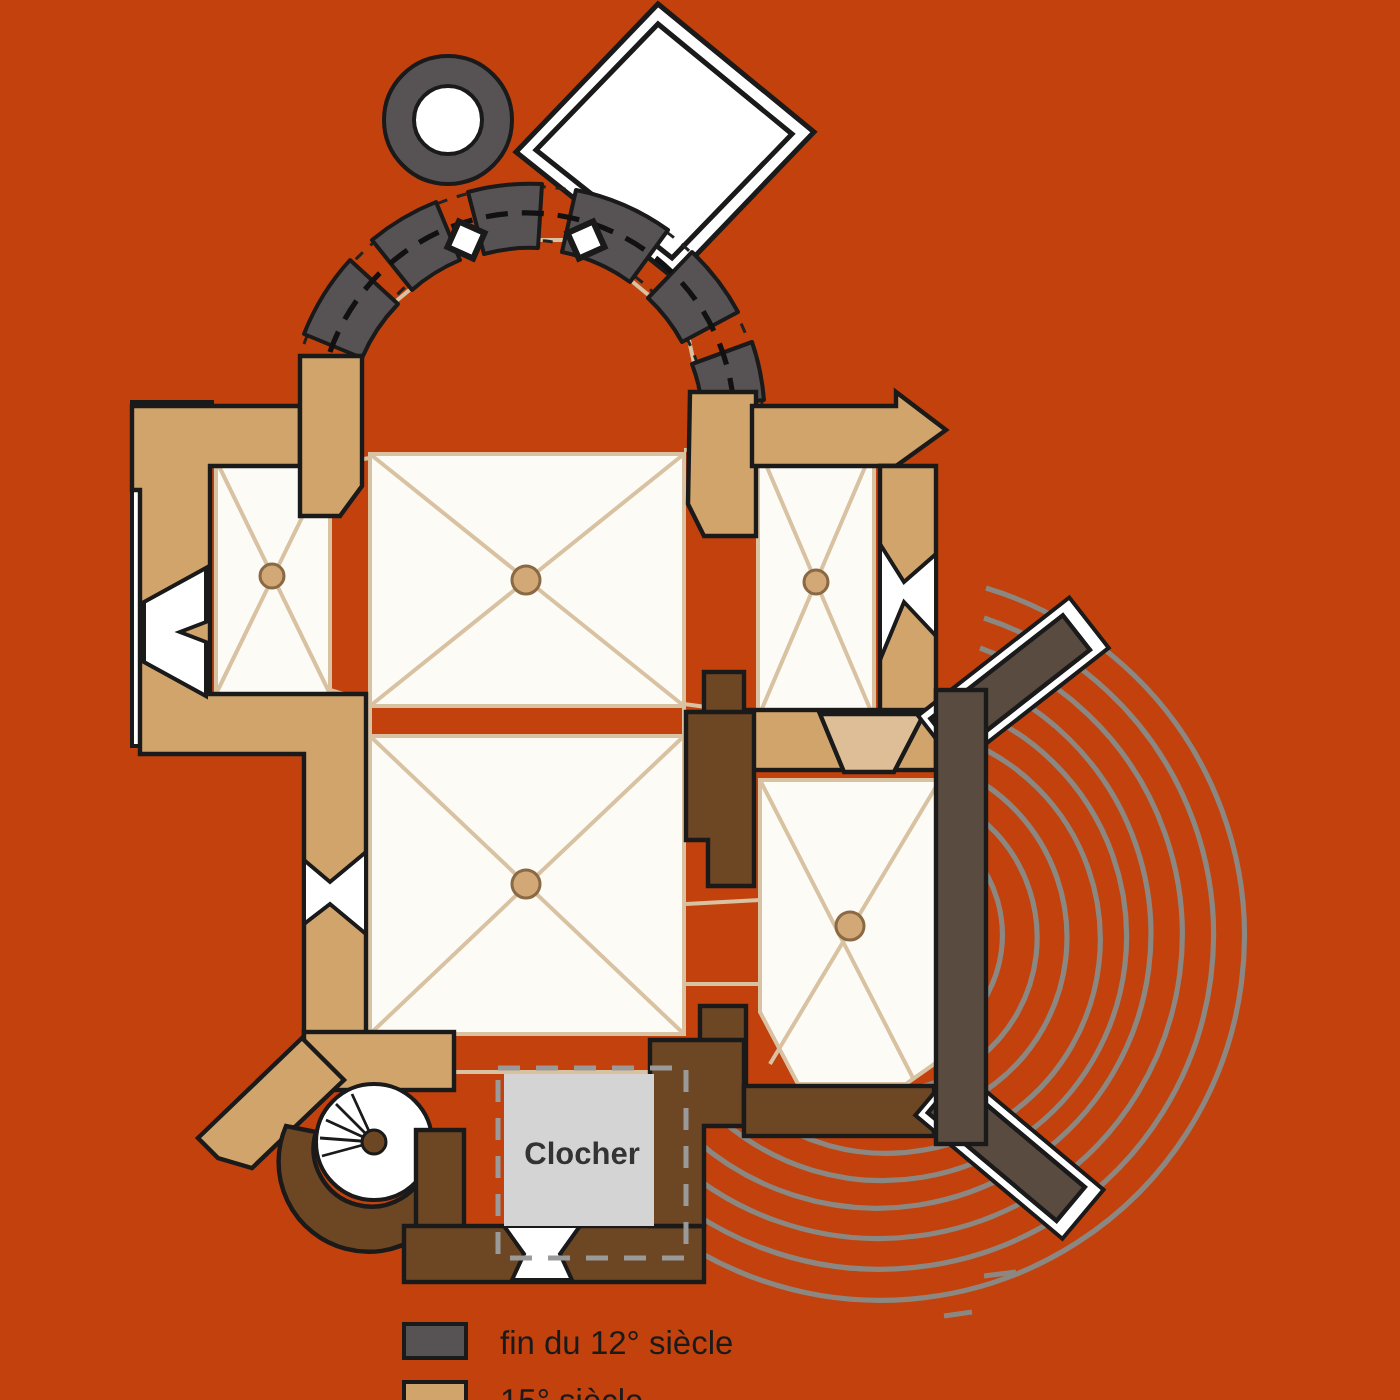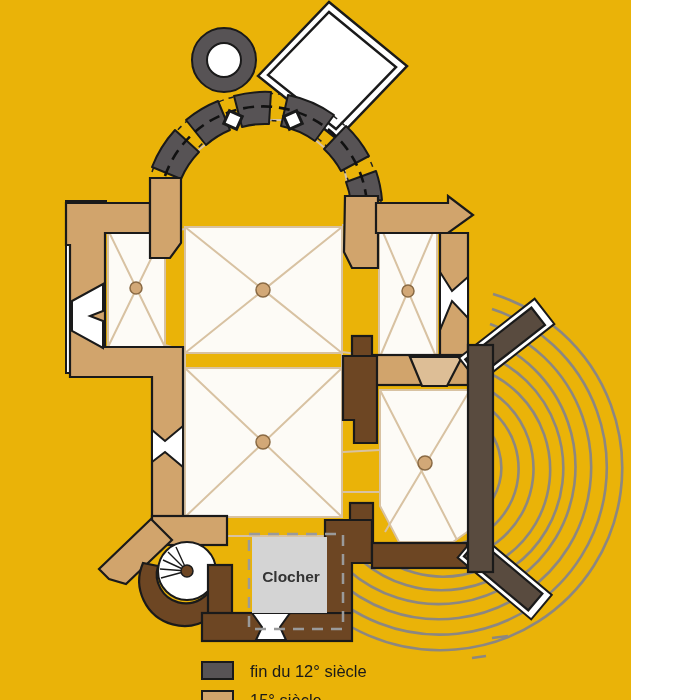--- a/index.html
+++ b/index.html
@@ -1,17 +1,17 @@
 <!DOCTYPE html>
 <html style="--tan: #D1A46C; --tan-light: #DDBE96; --brown: #6D4623; --gray12: #575355; --taupe: #594B3F; --arc: #8C8781; --bayline: #D8C2A2; --bayfill: #FDFBF6; --clocher-fill: #D4D4D4; --clocher-dash: #9A9A9A; --outline: #1A1A1A; --dot: #D2A877;"><head>
 <meta charset="utf-8">
 <style>
   html,body{margin:0;padding:0;background:#fff;width:700px;height:700px;overflow:hidden;
     font-family:"Liberation Sans", sans-serif;}
-  #stage{position:relative;width:631px;height:700px;background:#eab308;}
+  #stage{position:relative;width:700px;height:700px;background:#c2410c;}
   svg{display:block}
   .wall-stroke{stroke:var(--outline);stroke-width:2.2;stroke-linejoin:miter;}
   .tan{fill:var(--tan);}
   .tanlight{fill:var(--tan-light);}
   .brown{fill:var(--brown);}
   .gray12{fill:var(--gray12);}
   .taupe{fill:var(--taupe);}
   .bay{fill:var(--bayfill);stroke:var(--bayline);stroke-width:2;}
   .bayline{stroke:var(--bayline);stroke-width:2;fill:none;}
   .arcline{stroke:var(--arc);stroke-width:2.6;fill:none;}

